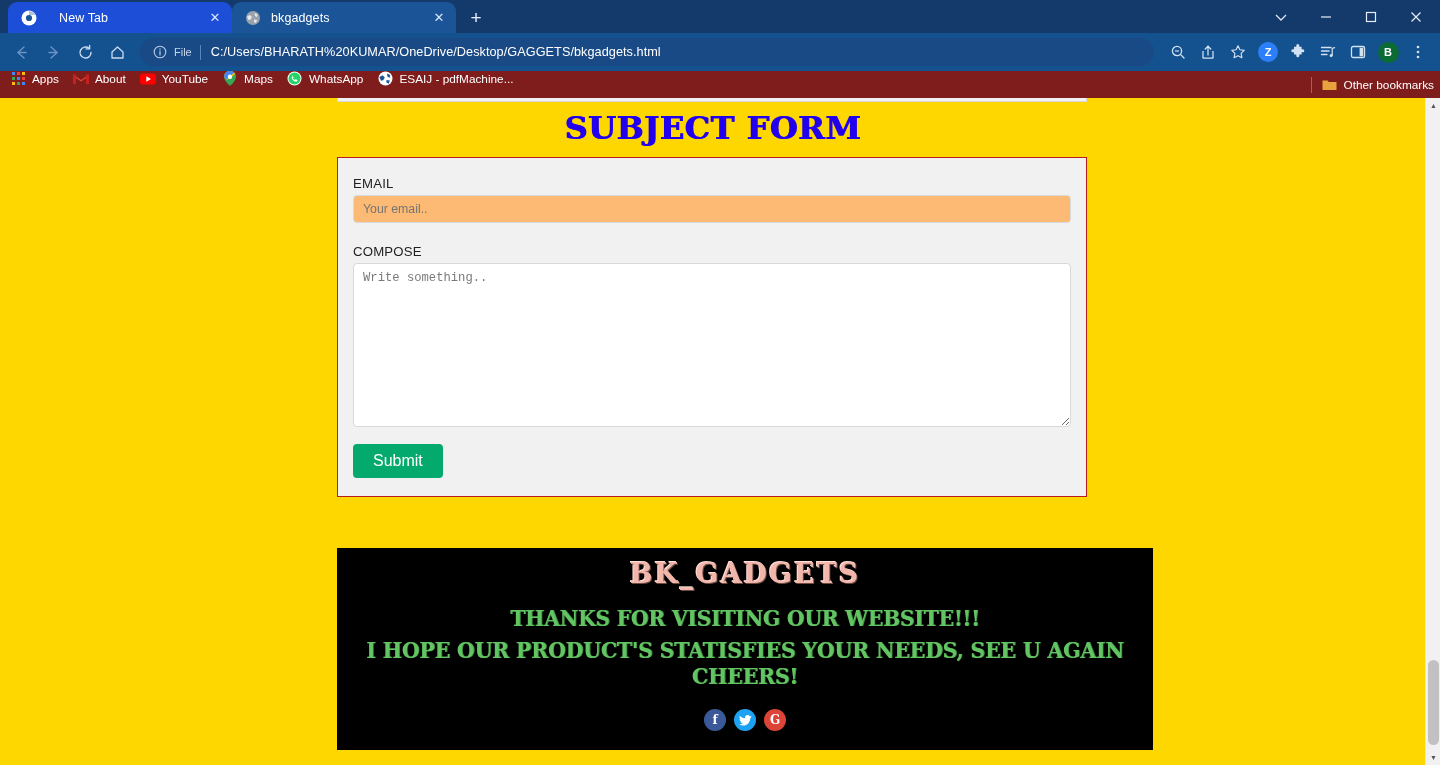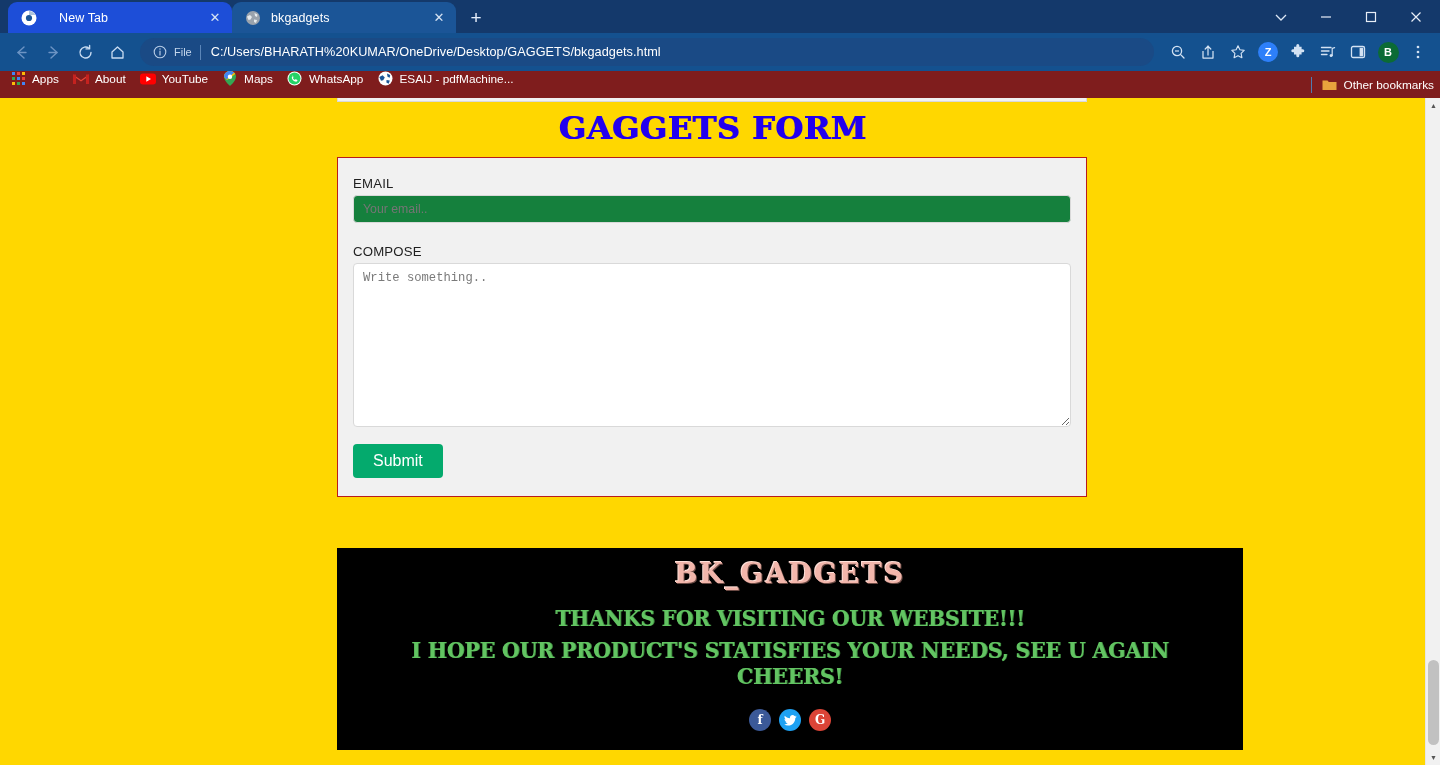--- a/index.html
+++ b/index.html
@@ -246,21 +246,21 @@
     display: block;
     margin: 3px 0 4px 0;
     letter-spacing: .2px;
   }
   .text-input {
     display: block;
     width: 100%;
     height: 28px;
     border: 1px solid #d9d9d9;
     border-radius: 4px;
-    background: #15803d;
+    background: #fdba74;
     padding: 4px 9px;
     font-size: 12.3px;
     color: #222;
     outline: none;
     font-family: "Liberation Sans", sans-serif;
   }
   .text-input::placeholder { color: #757575; }
   .compose-area {
     display: block;
     width: 100%;
@@ -286,21 +286,21 @@
     font-size: 16px;
     font-family: "Liberation Sans", sans-serif;
     cursor: pointer;
   }
   .spacer-gap { height: 9px; }
 
   
   .footer {
     position: absolute;
     left: 337px; top: 450px;
-    width: 906px; height: 202px;
+    width: 816px; height: 202px;
     background: #000000;
     text-align: center;
     overflow: hidden;
   }
   .footer-brand {
     margin: 10px 0 0 0;
     color: #f2b6ab;
     font-family: "DejaVu Serif", serif;
     font-weight: bold;
     font-size: 27px;
@@ -604,21 +604,21 @@
         <span>Other bookmarks</span>
       </div>
     </div>
   </div>
 
   <div class="viewport">
     <div class="page">
 
       <div class="cut-card"></div>
 
-      <div class="contact-title">GAGGETS FORM</div>
+      <div class="contact-title">SUBJECT FORM</div>
 
       <div class="form-card">
 
         <label class="field-label">EMAIL</label>
         <input class="text-input" type="text" placeholder="Your email.." style="">
 
         <div class="spacer-gap"></div>
 
 
         <div class="spacer-gap"></div>

